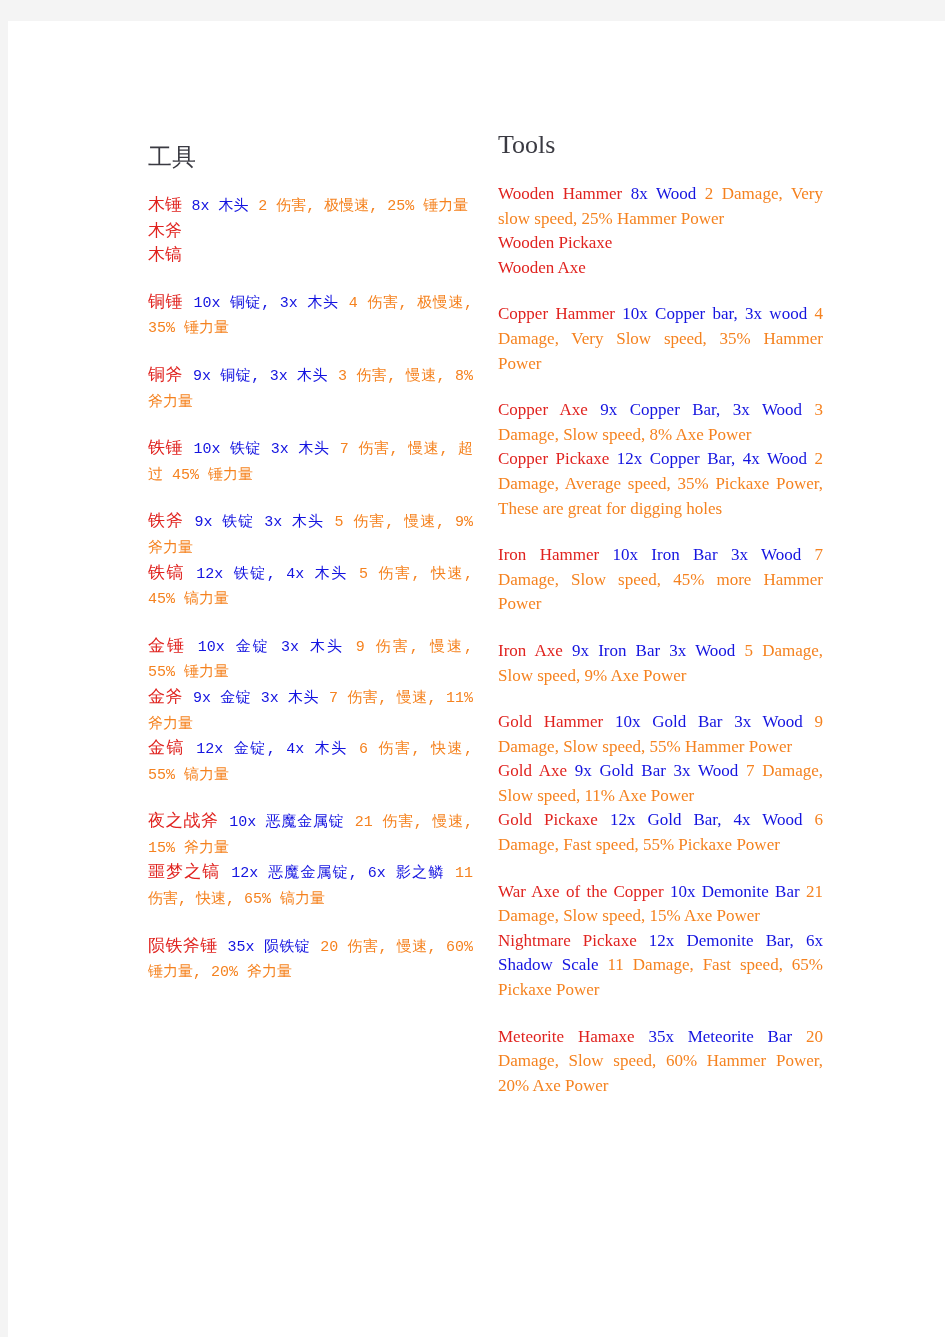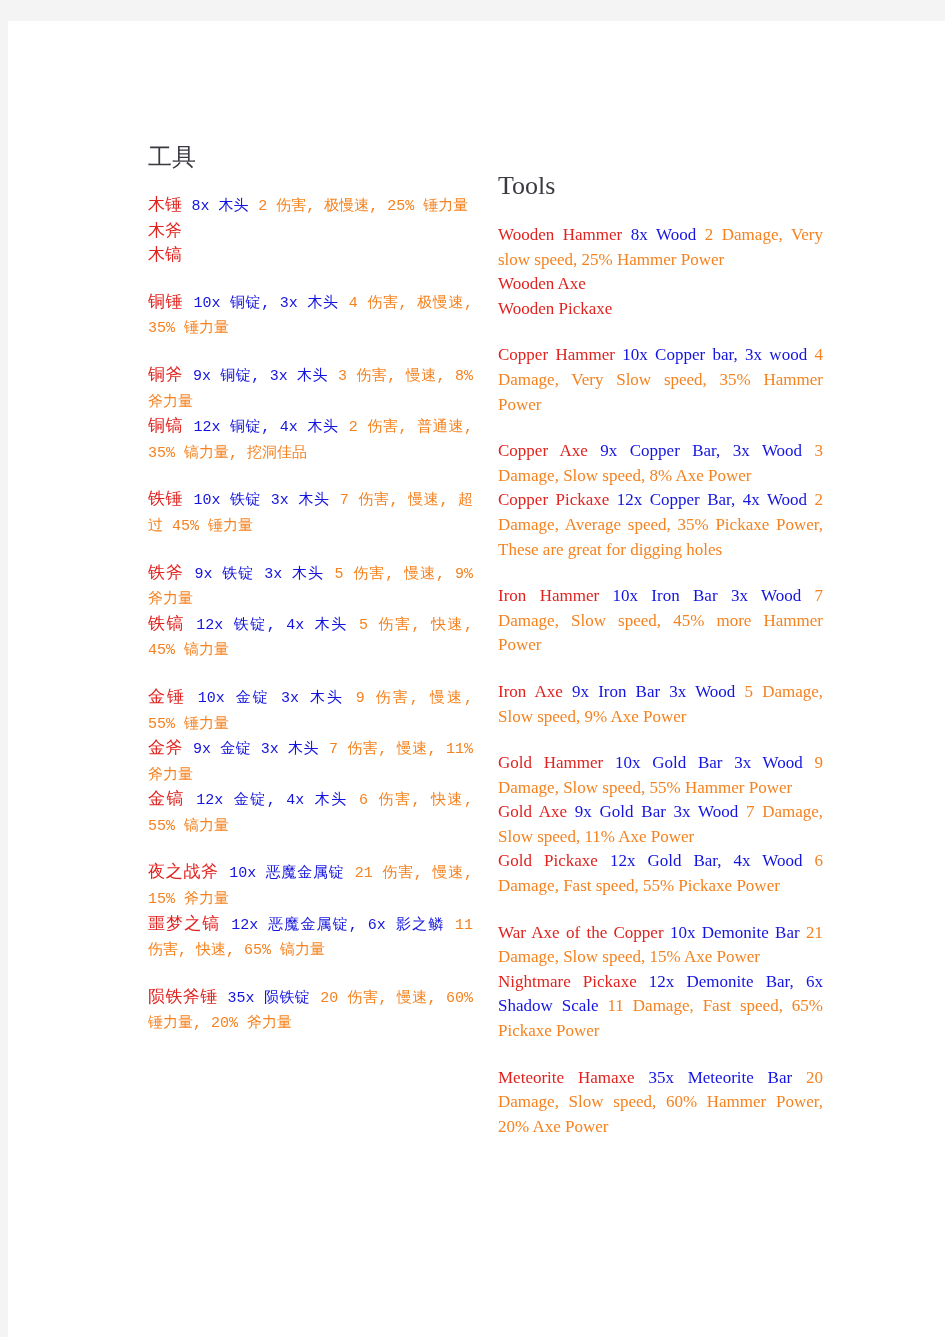--- a/index.html
+++ b/index.html
@@ -52,21 +52,20 @@
   }
   .col-zh .heading {
     font-family: "DejaVu Sans", "Liberation Sans", sans-serif;
     font-size: 24px;
     padding-top: 16px;
   }
   .col-en .heading {
     font-family: "Liberation Serif", "DejaVu Serif", serif;
     font-size: 26px;
     padding-top: 4px;
-    margin-top: 41px;
   }
   .group {
     margin-top: 22px;
   }
   .entry {
     margin: 0 0 0 0;
     text-align: justify;
     text-justify: inter-word;
   }
   .col-zh .entry {
@@ -98,21 +97,20 @@
           <div class="group">
             <p class="entry"><span class="nm sp">木锤</span> <span class="mat sp">8x 木头</span> <span class="stat sp">2 伤害, 极慢速, 25% 锤力量</span> </p>
             <p class="entry"><span class="nm sp">木斧</span> </p>
             <p class="entry"><span class="nm sp">木镐</span> </p>
           </div>
           <div class="group">
             <p class="entry"><span class="nm sp">铜锤</span> <span class="mat sp">10x 铜锭, 3x 木头</span> <span class="stat sp">4 伤害, 极慢速, 35% 锤力量</span> </p>
           </div>
           <div class="group">
             <p class="entry"><span class="nm sp">铜斧</span> <span class="mat sp">9x 铜锭, 3x 木头</span> <span class="stat sp">3 伤害, 慢速, 8% 斧力量</span> </p>
-            <p class="entry"><span class="nm sp">铜镐</span> <span class="mat sp">12x 铜锭, 4x 木头</span> <span class="stat sp">2 伤害, 普通速, 35% 镐力量, 挖洞佳品</span> </p>
           </div>
           <div class="group">
             <p class="entry"><span class="nm sp">铁锤</span> <span class="mat sp">10x 铁锭 3x 木头</span> <span class="stat sp">7 伤害, 慢速, 超过 45% 锤力量</span> </p>
           </div>
           <div class="group">
             <p class="entry"><span class="nm sp">铁斧</span> <span class="mat sp">9x 铁锭 3x 木头</span> <span class="stat sp">5 伤害, 慢速, 9% 斧力量</span> </p>
             <p class="entry"><span class="nm sp">铁镐</span> <span class="mat sp">12x 铁锭, 4x 木头</span> <span class="stat sp">5 伤害, 快速, 45% 镐力量</span> </p>
           </div>
           <div class="group">
             <p class="entry"><span class="nm sp">金锤</span> <span class="mat sp">10x 金锭 3x 木头</span> <span class="stat sp">9 伤害, 慢速, 55% 锤力量</span> </p>
@@ -126,22 +124,22 @@
           <div class="group">
             <p class="entry"><span class="nm sp">陨铁斧锤</span> <span class="mat sp">35x 陨铁锭</span> <span class="stat sp">20 伤害, 慢速, 60% 锤力量, 20% 斧力量</span> </p>
           </div>
         </div>
     </div>
     <div class="col col-en" id="col-en">
       <h1 class="heading">Tools</h1>
       <div id="body-en">
           <div class="group">
             <p class="entry"><span class="nm sp">Wooden Hammer</span> <span class="mat sp">8x Wood</span> <span class="stat sp">2 Damage, Very slow speed, 25% Hammer Power</span> </p>
+            <p class="entry"><span class="nm sp">Wooden Pickaxe</span> </p>
             <p class="entry"><span class="nm sp">Wooden Axe</span> </p>
-            <p class="entry"><span class="nm sp">Wooden Pickaxe</span> </p>
           </div>
           <div class="group">
             <p class="entry"><span class="nm sp">Copper Hammer</span> <span class="mat sp">10x Copper bar, 3x wood</span> <span class="stat sp">4 Damage, Very Slow speed, 35% Hammer Power</span> </p>
           </div>
           <div class="group">
             <p class="entry"><span class="nm sp">Copper Axe</span> <span class="mat sp">9x Copper Bar, 3x Wood</span> <span class="stat sp">3 Damage, Slow speed, 8% Axe Power</span> </p>
             <p class="entry"><span class="nm sp">Copper Pickaxe</span> <span class="mat sp">12x Copper Bar, 4x Wood</span> <span class="stat sp">2 Damage, Average speed, 35% Pickaxe Power, These are great for digging holes</span> </p>
           </div>
           <div class="group">
             <p class="entry"><span class="nm sp">Iron Hammer</span> <span class="mat sp">10x Iron Bar 3x Wood</span> <span class="stat sp">7 Damage, Slow speed, 45% more Hammer Power</span> </p>

